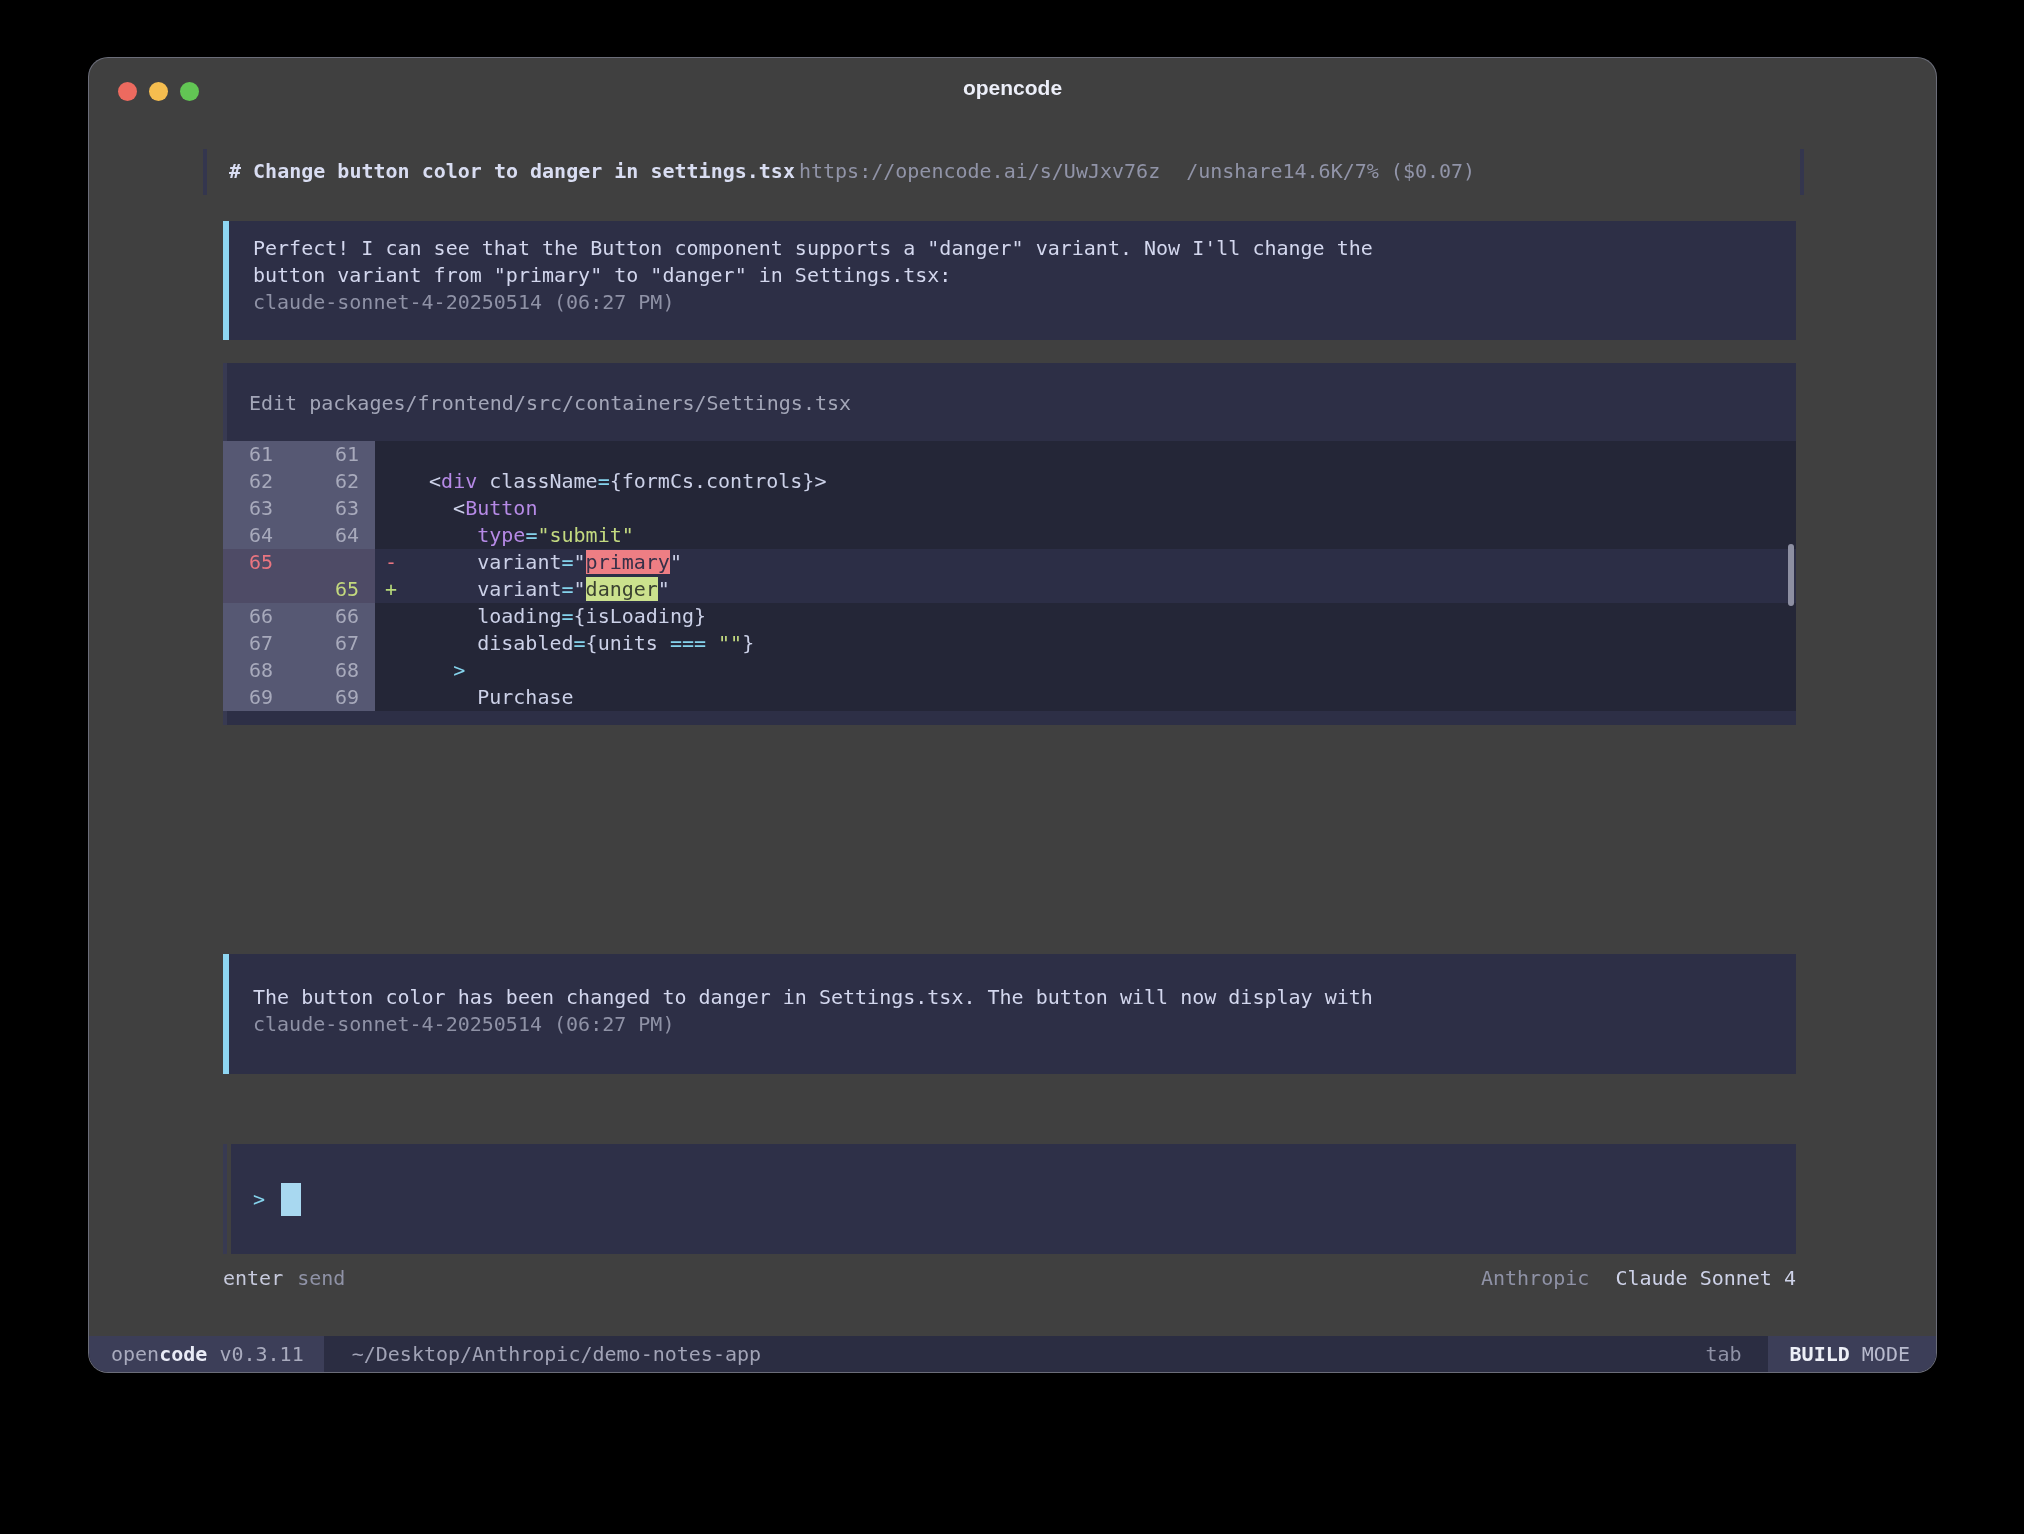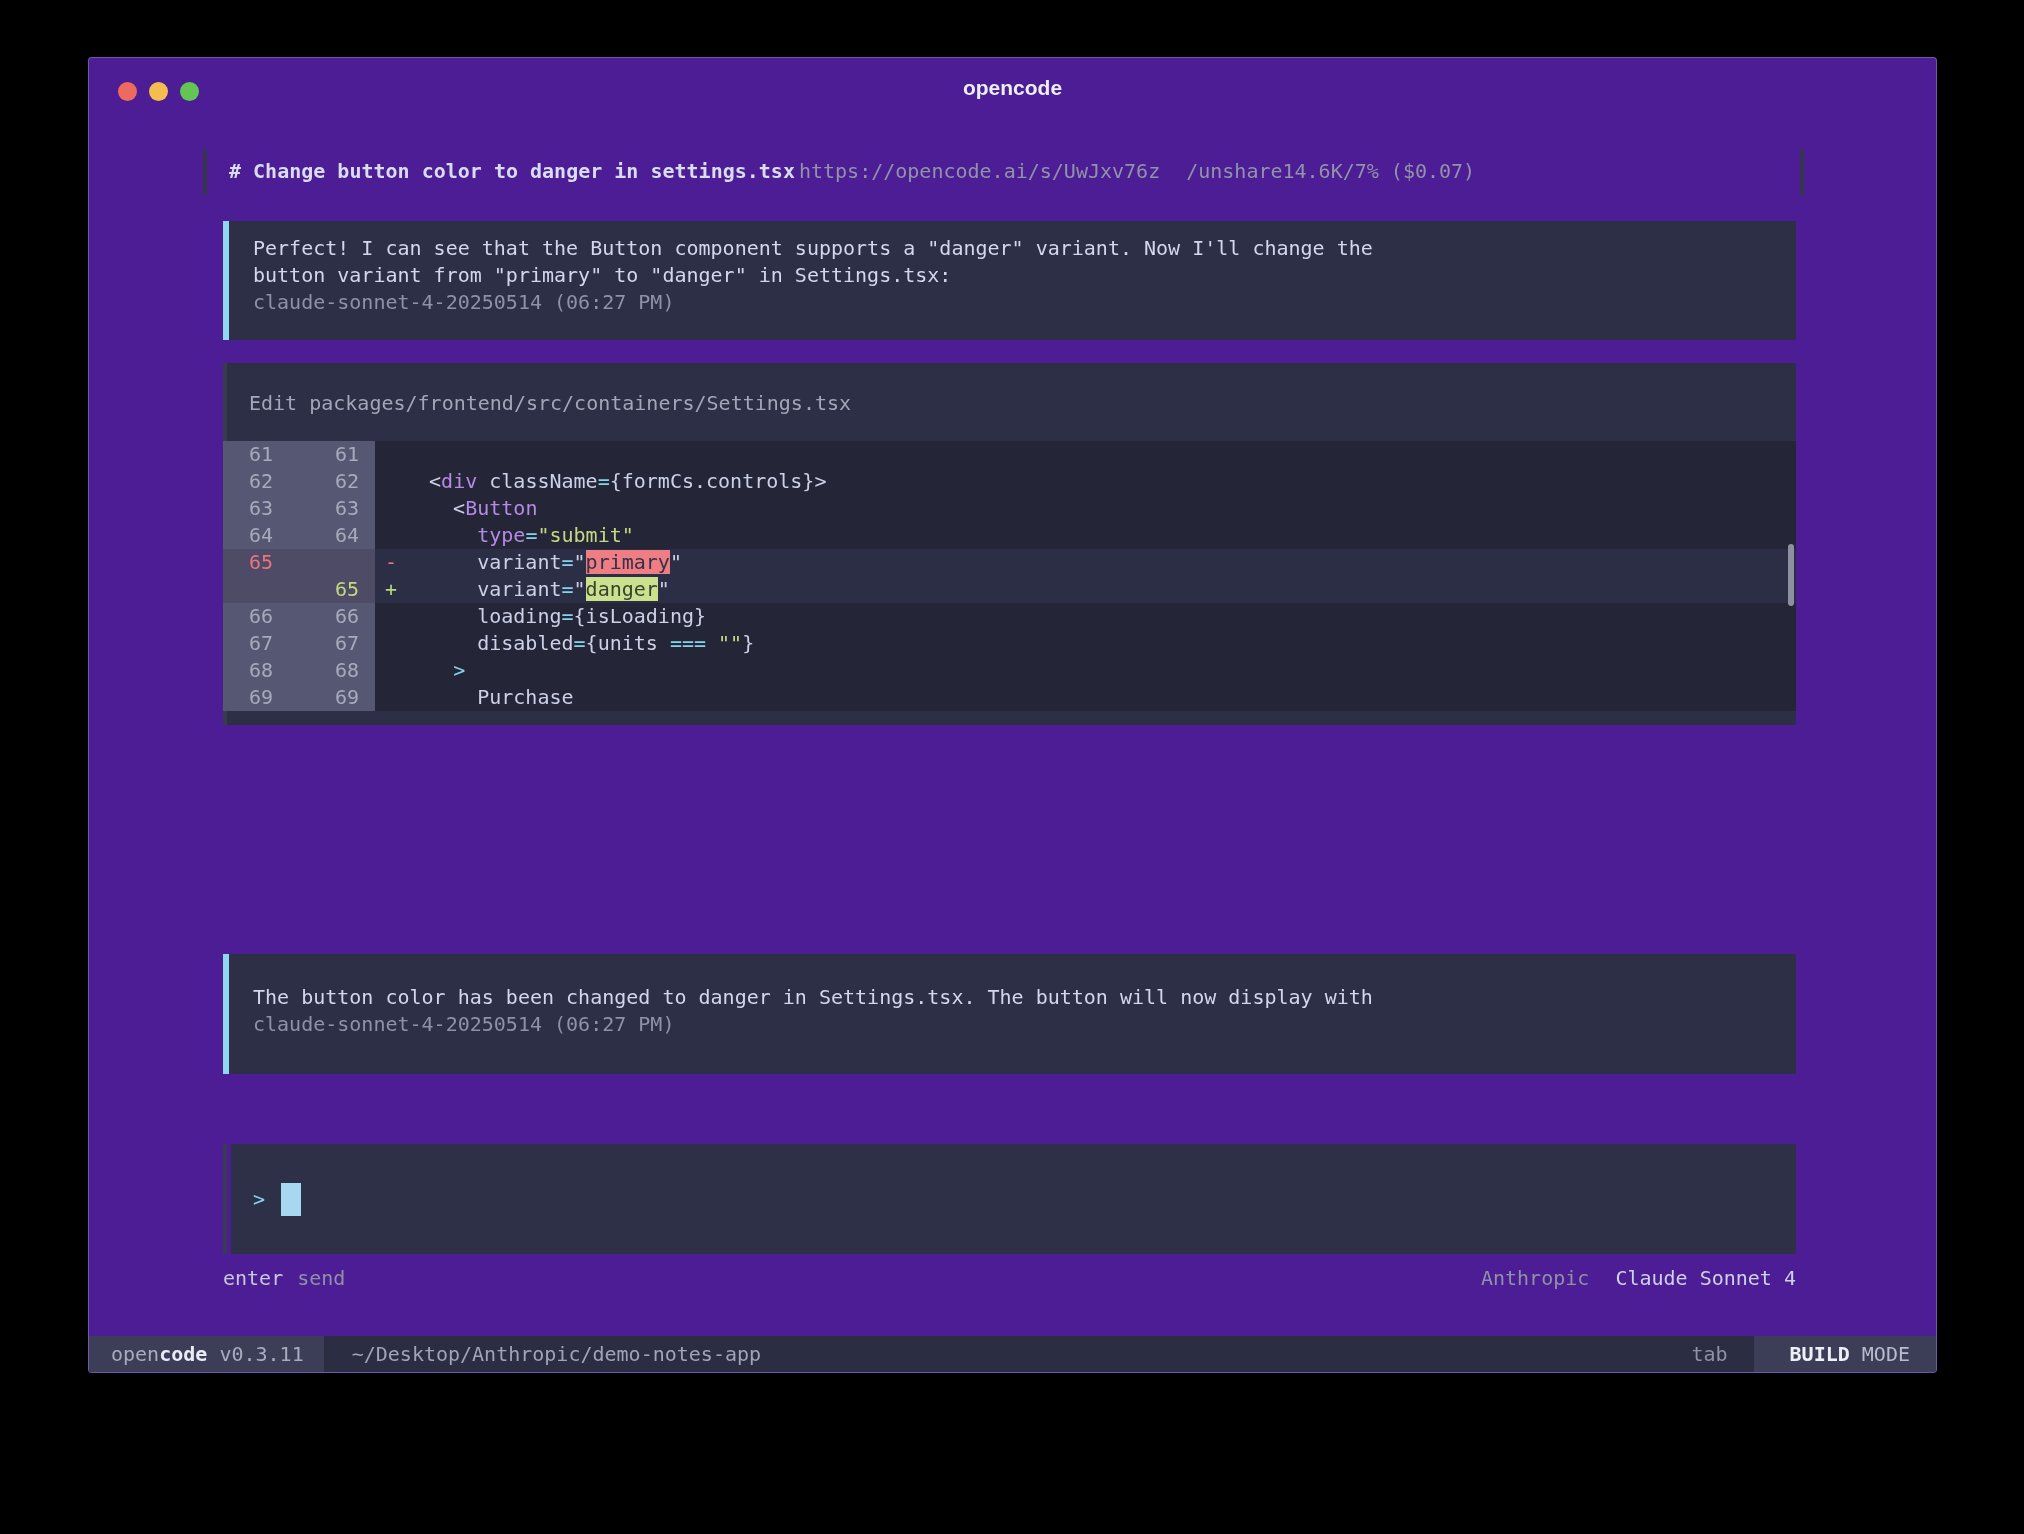--- a/index.html
+++ b/index.html
@@ -1,22 +1,22 @@
 <!DOCTYPE html>
 <html><head>
 <meta charset="utf-8">
 <style>
   * { margin:0; padding:0; box-sizing:border-box; }
   html,body { width:2024px; height:1534px; background:#000; overflow:hidden; }
   body { font-family:"DejaVu Sans Mono", monospace; font-size:20px; }
 
   .window {
     position:absolute; left:88px; top:57px; width:1849px; height:1316px;
-    background:#4c1d95; border:1px solid rgba(160,165,190,.45);
-    border-radius:4px; overflow:hidden;
+    background:#404040; border:1px solid rgba(160,165,190,.45);
+    border-radius:20px; overflow:hidden;
   }
 
   
   .titlebar { position:relative; height:60px; }
   .lights { position:absolute; left:29px; top:24px; display:flex; gap:12px; }
   .light { width:19px; height:19px; border-radius:50%; }
   .light.red { background:#ed6a5f; }
   .light.yellow { background:#f5bd4f; }
   .light.green { background:#62c554; }
   .win-title {
@@ -99,21 +99,21 @@
     position:absolute; left:0; right:0; bottom:0; height:36px; background:#2b2d42;
     display:flex; align-items:center; line-height:36px;
   }
   .app-chip { background:#3c3e58; padding:0 20px 0 22px; white-space:pre; }
   .app-name-normal { color:#a9abbe; }
   .app-name-bold { color:#e9ebf6; font-weight:bold; }
   .app-version { color:#a9abbe; }
   .cwd { color:#a1a3b6; margin-left:28px; }
   .spacer { flex:1; }
   .tab-hint { color:#8f92a6; margin-right:26px; }
-  .mode-chip { background:#3c3e58; padding:0 26px 0 36px; white-space:pre; }
+  .mode-chip { background:#3c3e58; padding:0 26px 0 22px; white-space:pre; }
   .mode-bold { color:#eef0f8; font-weight:bold; }
   .mode-rest { color:#b9bbce; }
 </style>
 </head>
 <body>
 
 <div class="window">
 
   <div class="titlebar">
     <div class="lights">

